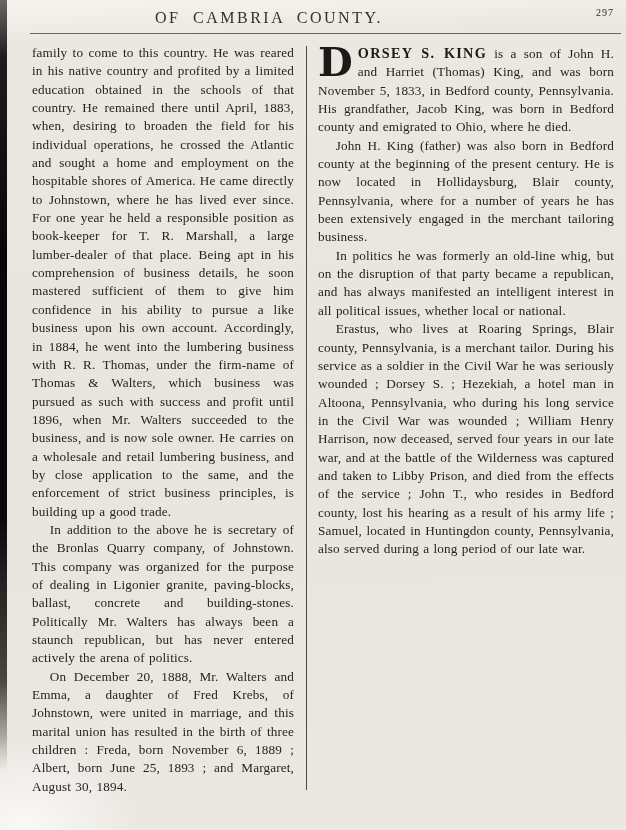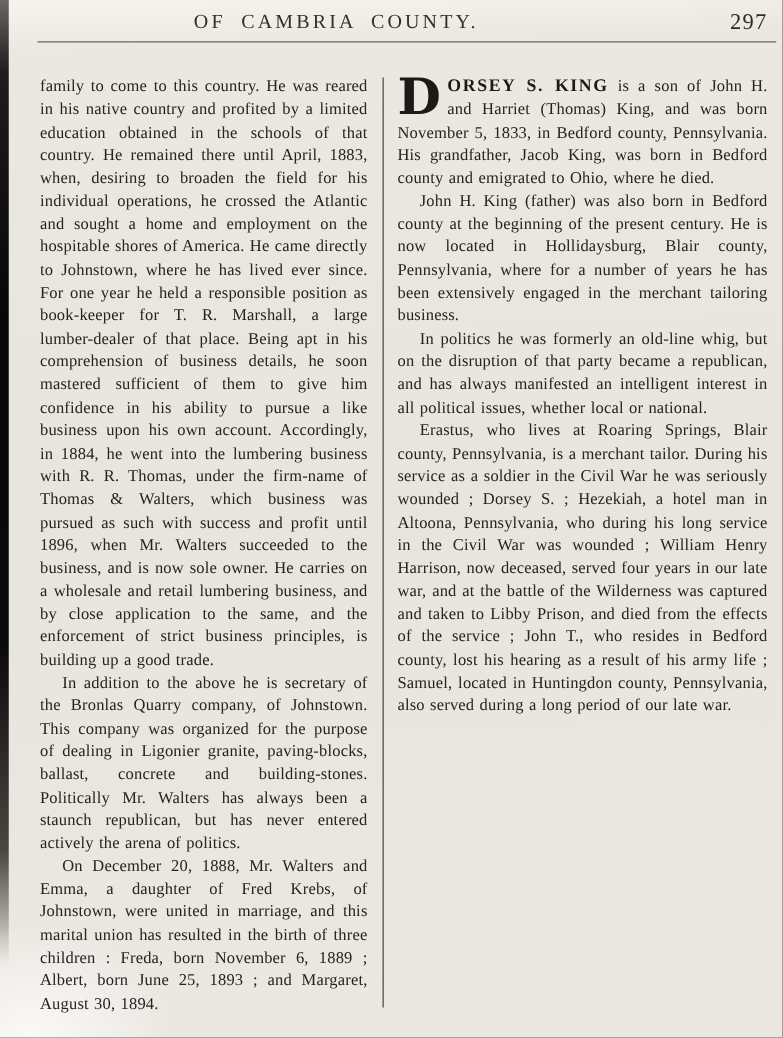--- a/index.html
+++ b/index.html
@@ -39,32 +39,32 @@
     width: 538px;
     text-align: center;
     font-size: 16px;
     letter-spacing: 2.5px;
     word-spacing: 6px;
     color: #34302b;
   }
   .page-number {
     position: absolute;
     top: 7px; right: 12px;
-    font-size: 18px;
+    font-size: 10px;
     letter-spacing: 1px;
     color: #2e2a26;
   }
   .head-rule {
     position: absolute;
     top: 33px; left: 30px; right: 5px;
     border-top: 1px solid #6b6760;
   }
   .columns {
     position: absolute;
-    top: 60px; left: 32px; right: 12px;
+    top: 44px; left: 32px; right: 12px;
     height: 770px;
     display: flex;
     overflow: hidden;
   }
   .col {
     font-size: 13.2px;
     line-height: 18.35px;
     text-align: justify;
     letter-spacing: 0.15px;
     word-spacing: 0.8px;

